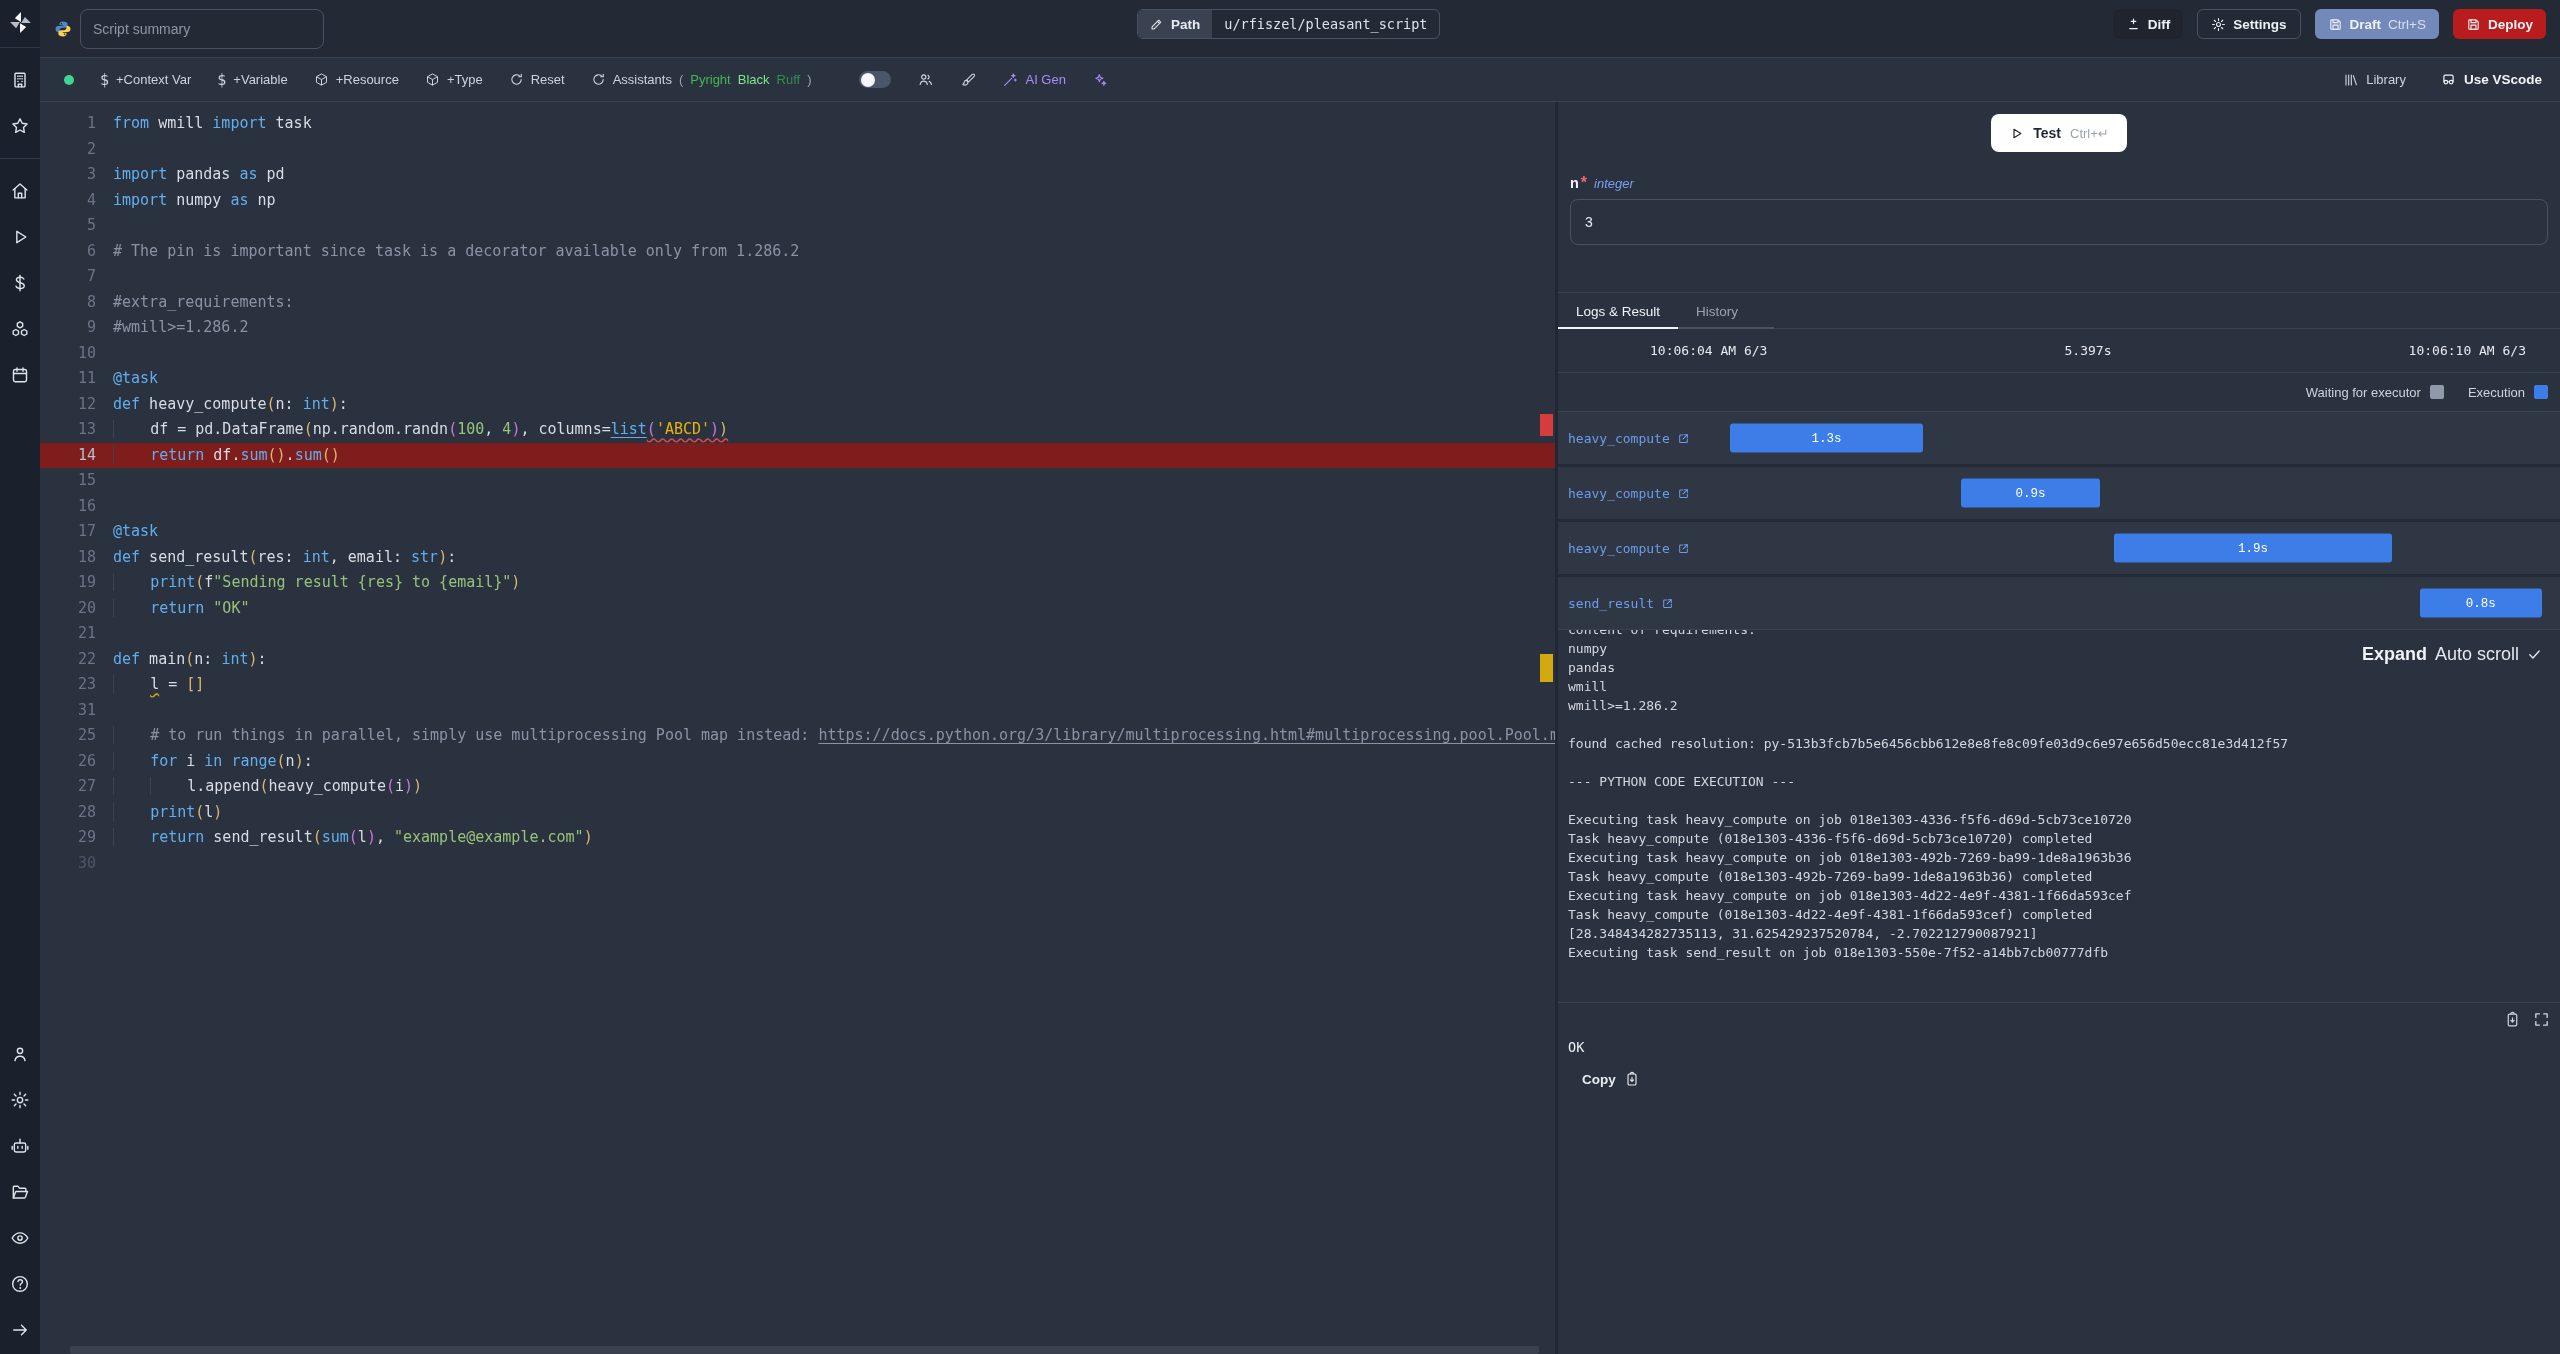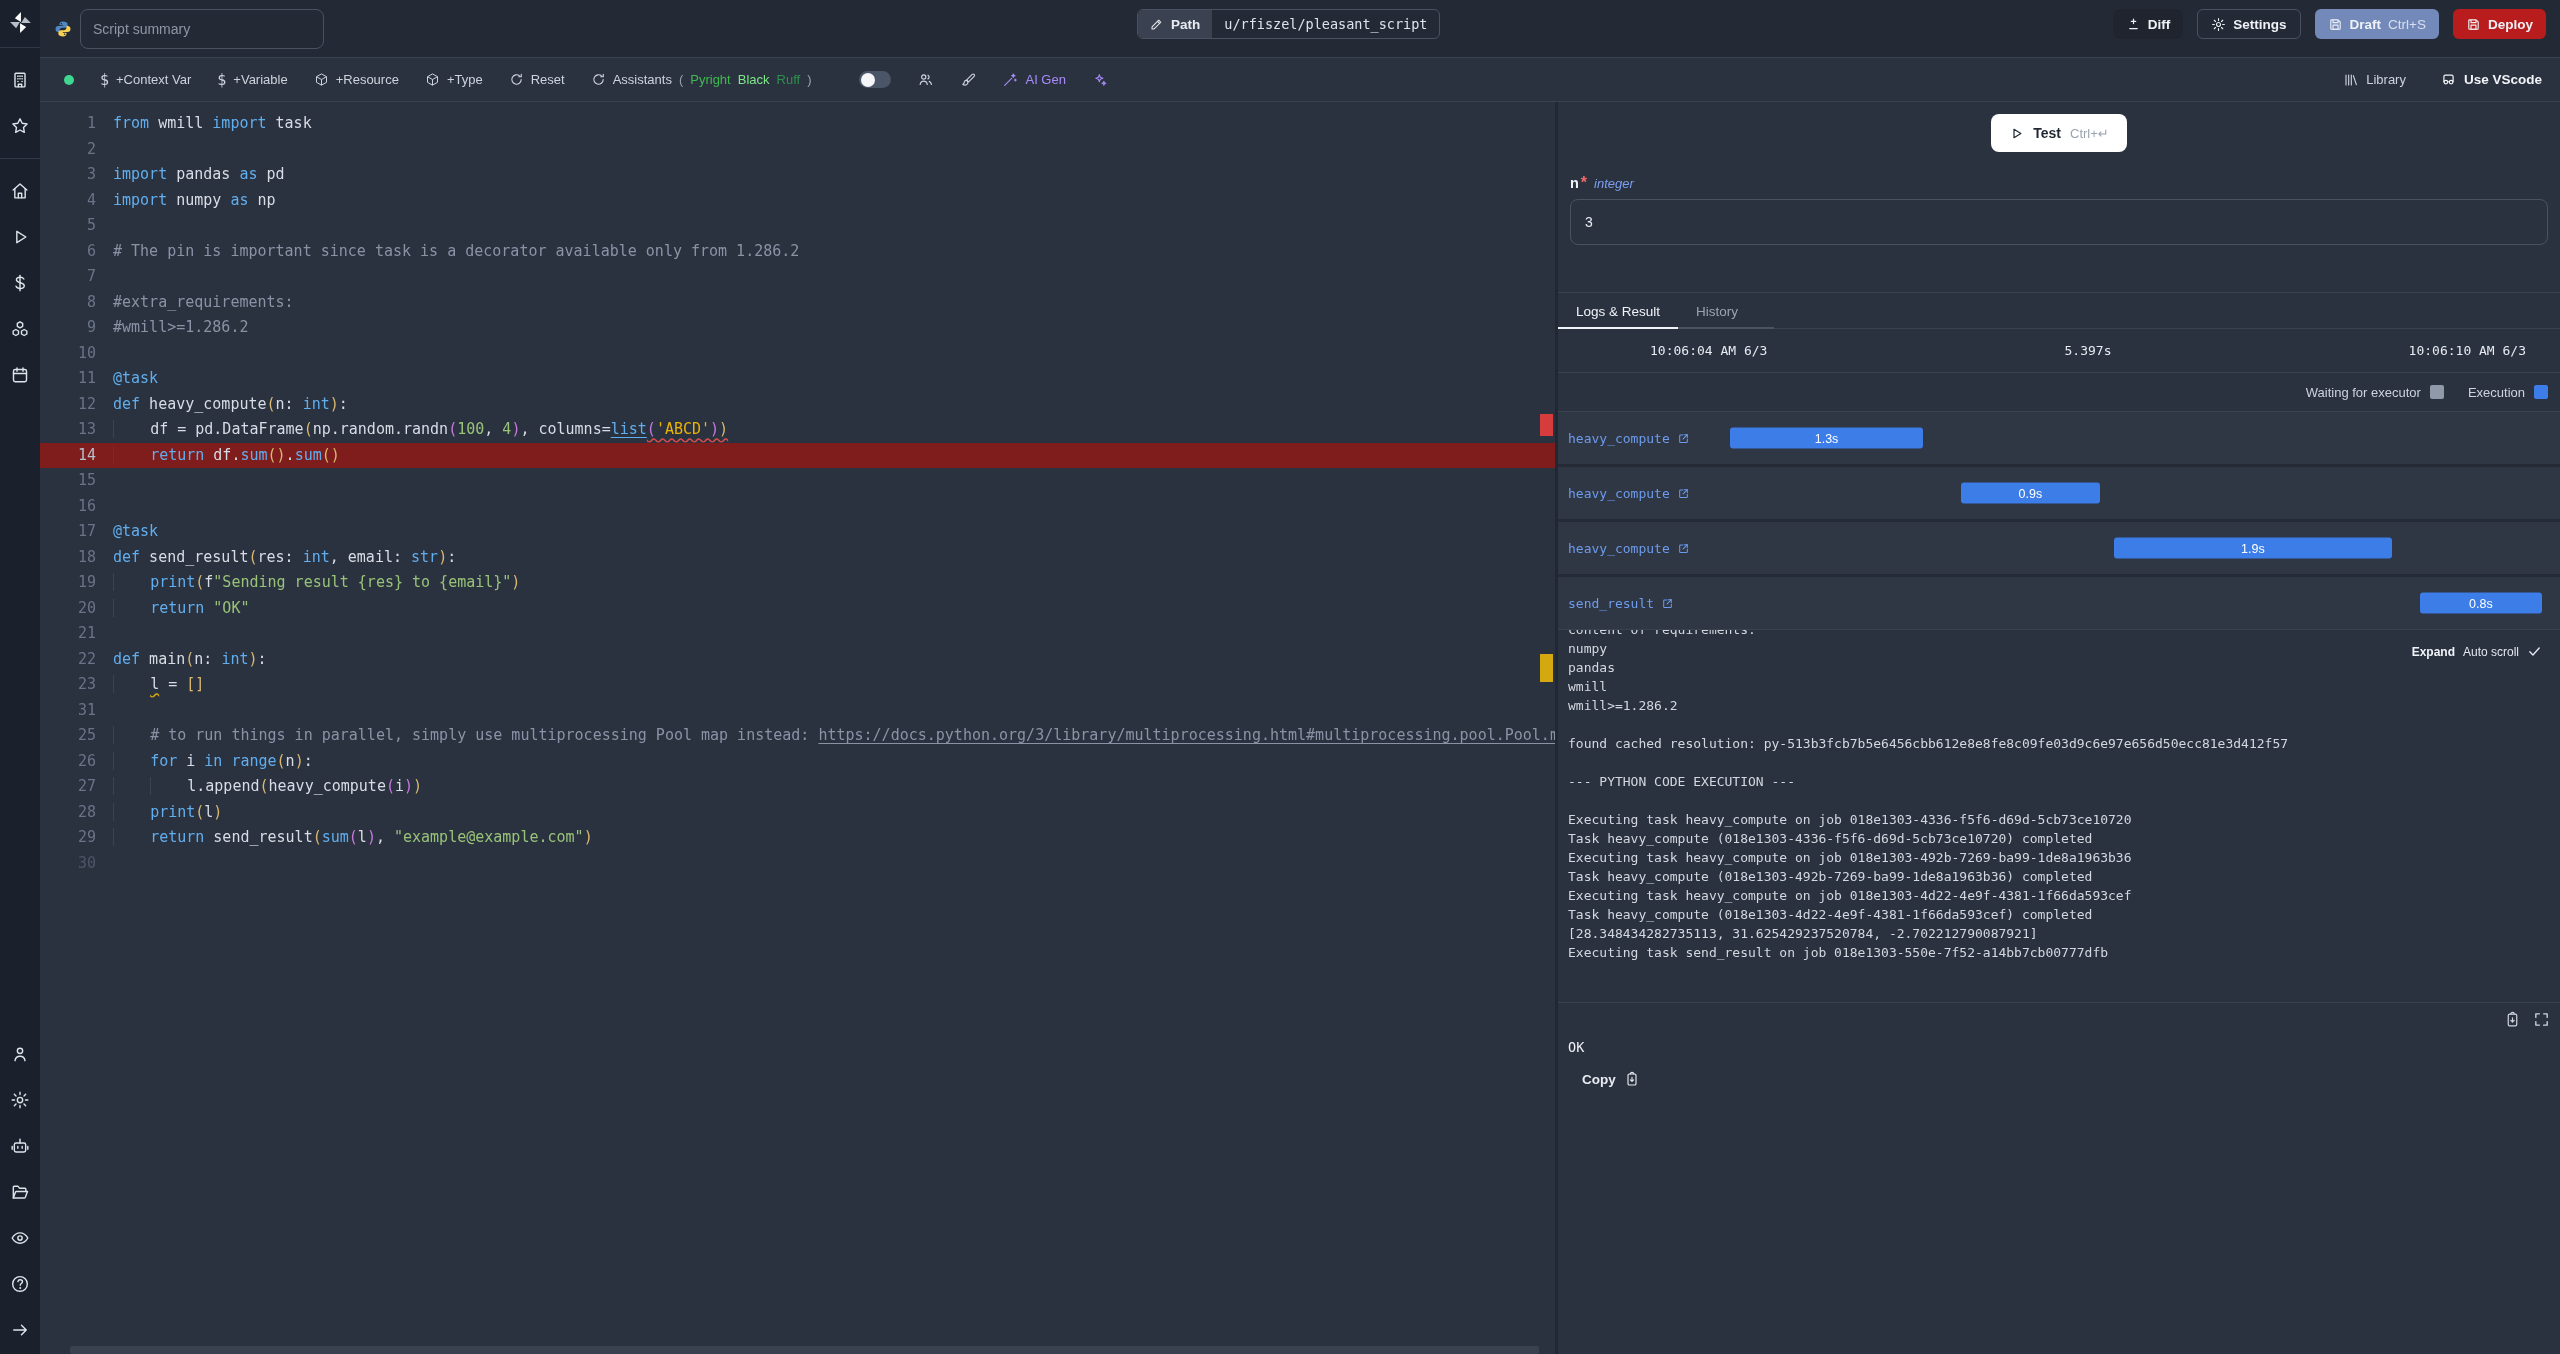--- a/index.html
+++ b/index.html
@@ -109,27 +109,27 @@
   .time-dur { flex:1; text-align:center; }
   .time-end { margin-right:34px; }
 
   .legend { height:38px; display:flex; align-items:center; justify-content:flex-end; gap:24px; padding-right:12px; flex:none; font-size:13px; color:#cdd3dd; }
   .legend-item { display:flex; align-items:center; gap:9px; }
   .legend-swatch { width:14px; height:14px; border-radius:2px; }
 
   .timeline { flex:none; display:flex; flex-direction:column; gap:3px; background:#242a36; border-top:1px solid #3a4250; }
   .tl-row { height:52px; background:#2f3644; position:relative; display:flex; align-items:center; }
   .tl-label { display:flex; align-items:center; gap:7px; padding-left:10px; color:#6d9ced; font-family:"DejaVu Sans Mono", monospace; font-size:13px; cursor:pointer; }
-  .tl-bar { position:absolute; top:50%; transform:translateY(-50%); height:21px; background:#3d7de8; border-radius:3px;
-    color:#fff; font-family:Liberation Sans, sans-serif; font-size:12.5px; display:flex; align-items:center; justify-content:center; }
+  .tl-bar { position:absolute; top:50%; transform:translateY(-50%); height:29px; background:#3d7de8; border-radius:3px;
+    color:#fff; font-family:Liberation Mono, monospace; font-size:12.5px; display:flex; align-items:center; justify-content:center; }
 
   .logs { flex:none; height:374px; position:relative; overflow:hidden; border-top:1px solid #3a4250; border-bottom:1px solid #3a4250; }
   .logs pre { font-family:"DejaVu Sans Mono", monospace; font-size:13px; line-height:19px; color:#d3d8e0;
     padding:0 0 0 10px; margin-top:-10px; white-space:pre; }
-  .logs-controls { position:absolute; top:12px; right:14px; display:flex; align-items:center; gap:8px; font-size:12px;
+  .logs-controls { position:absolute; top:12px; right:14px; display:flex; align-items:center; gap:8px; font-size:18px;
     background:rgba(43,50,63,.85); padding:2px 4px; }
   .logs-expand { font-weight:700; color:#f0f3f7; cursor:pointer; }
   .logs-autoscroll { color:#e3e7ee; cursor:pointer; }
   .check-icon { color:#e3e7ee; }
 
   .result-tools { height:28px; display:flex; justify-content:flex-end; align-items:center; gap:12px; padding:4px 10px 0; color:#cfd5de; flex:none; }
   .result-line { padding:8px 0 0 10px; font-family:"DejaVu Sans Mono", monospace; font-size:13.5px; color:#eef1f6; flex:none; }
   .copy-row { padding:16px 0 0 24px; display:flex; align-items:center; gap:8px; font-size:13.5px; font-weight:600; color:#e8ecf2; flex:none; cursor:pointer; }
 </style>
 </head>

